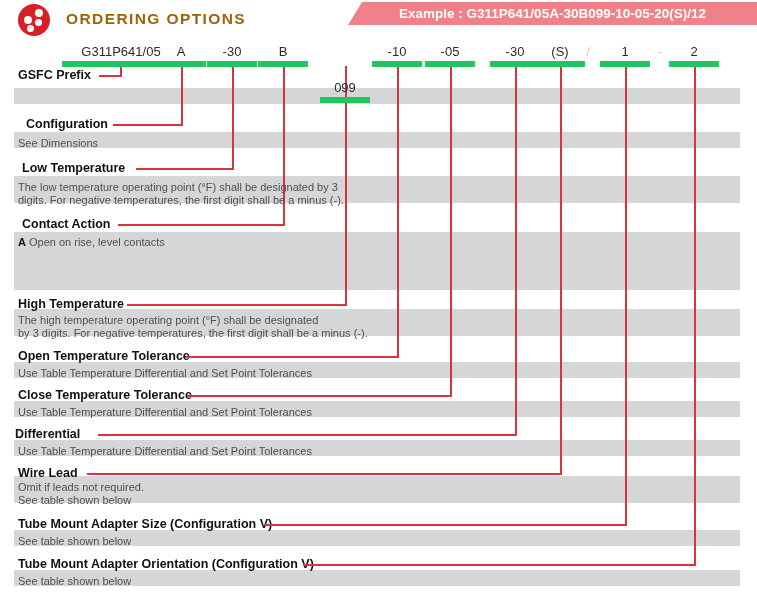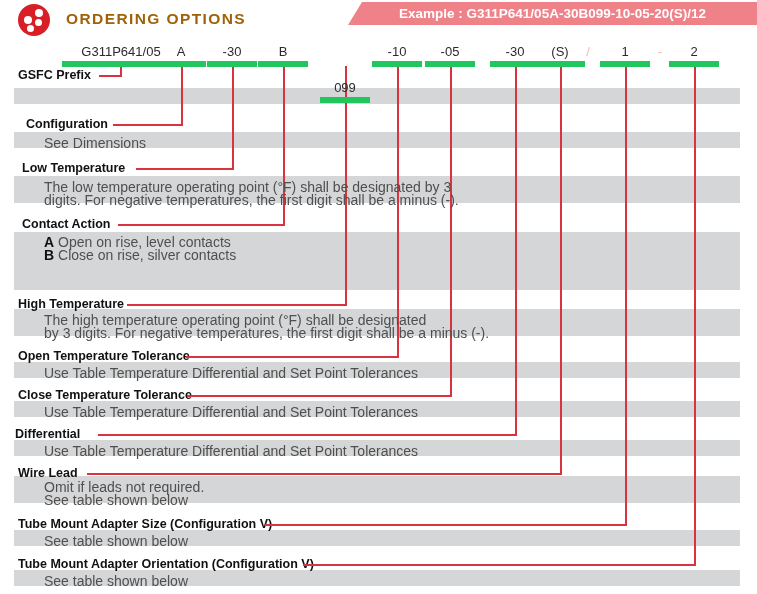--- a/index.html
+++ b/index.html
@@ -117,25 +117,24 @@
   .row-label {
     position: absolute;
     font-size: 12.5px;
     font-weight: bold;
     color: #111111;
     white-space: nowrap;
   }
   .row-desc {
     position: absolute;
     left: 18px;
-    font-size: 14px;
+    font-size: 11px;
     color: #4f4f4f;
     line-height: 12.5px;
     white-space: pre-line;
-    margin-left: 26px;
   }
   .opt-line { white-space: nowrap; }
   .opt-line b { color: #111111; }
 </style>
 </head>
 <body>
 
 <div id="page">
 
   <div id="bands">
@@ -222,21 +221,21 @@
       <div class="hline" style="left: 99px; top: 75px; width: 22px;"></div>
       <div class="row-label" style="left: 26px; top: 117px;">Configuration</div>
       <div class="hline" style="left: 113px; top: 124px; width: 68px;"></div>
       <div class="row-desc" style="top: 137px;">See Dimensions</div>
       <div class="row-label" style="left: 22px; top: 161px;">Low Temperature</div>
       <div class="hline" style="left: 136px; top: 168px; width: 96px;"></div>
       <div class="row-desc" style="top: 181px;">The low temperature operating point (°F) shall be designated by 3
 digits. For negative temperatures, the first digit shall be a minus (-).</div>
       <div class="row-label" style="left: 22px; top: 217px;">Contact Action</div>
       <div class="hline" style="left: 118px; top: 224px; width: 165px;"></div>
-      <div class="row-desc" style="top: 236px;"><div class="opt-line"><b>A</b><span> Open on rise, level contacts</span></div><div class="opt-line"><b>B</b><span> Close on rise, silver contacts</span></div></div>
+      <div class="row-desc" style="top: 236px;"><div class="opt-line"><b>A</b><span> Open on rise, level contacts</span></div></div>
       <div class="row-label" style="left: 18px; top: 297px;">High Temperature</div>
       <div class="hline" style="left: 127px; top: 304px; width: 218px;"></div>
       <div class="row-desc" style="top: 314px;">The high temperature operating point (°F) shall be designated
 by 3 digits. For negative temperatures, the first digit shall be a minus (-).</div>
       <div class="row-label" style="left: 18px; top: 349px;">Open Temperature Tolerance</div>
       <div class="hline" style="left: 186px; top: 356px; width: 211px;"></div>
       <div class="row-desc" style="top: 367px;">Use Table Temperature Differential and Set Point Tolerances</div>
       <div class="row-label" style="left: 18px; top: 388px;">Close Temperature Tolerance</div>
       <div class="hline" style="left: 187px; top: 395px; width: 263px;"></div>
       <div class="row-desc" style="top: 406px;">Use Table Temperature Differential and Set Point Tolerances</div>

